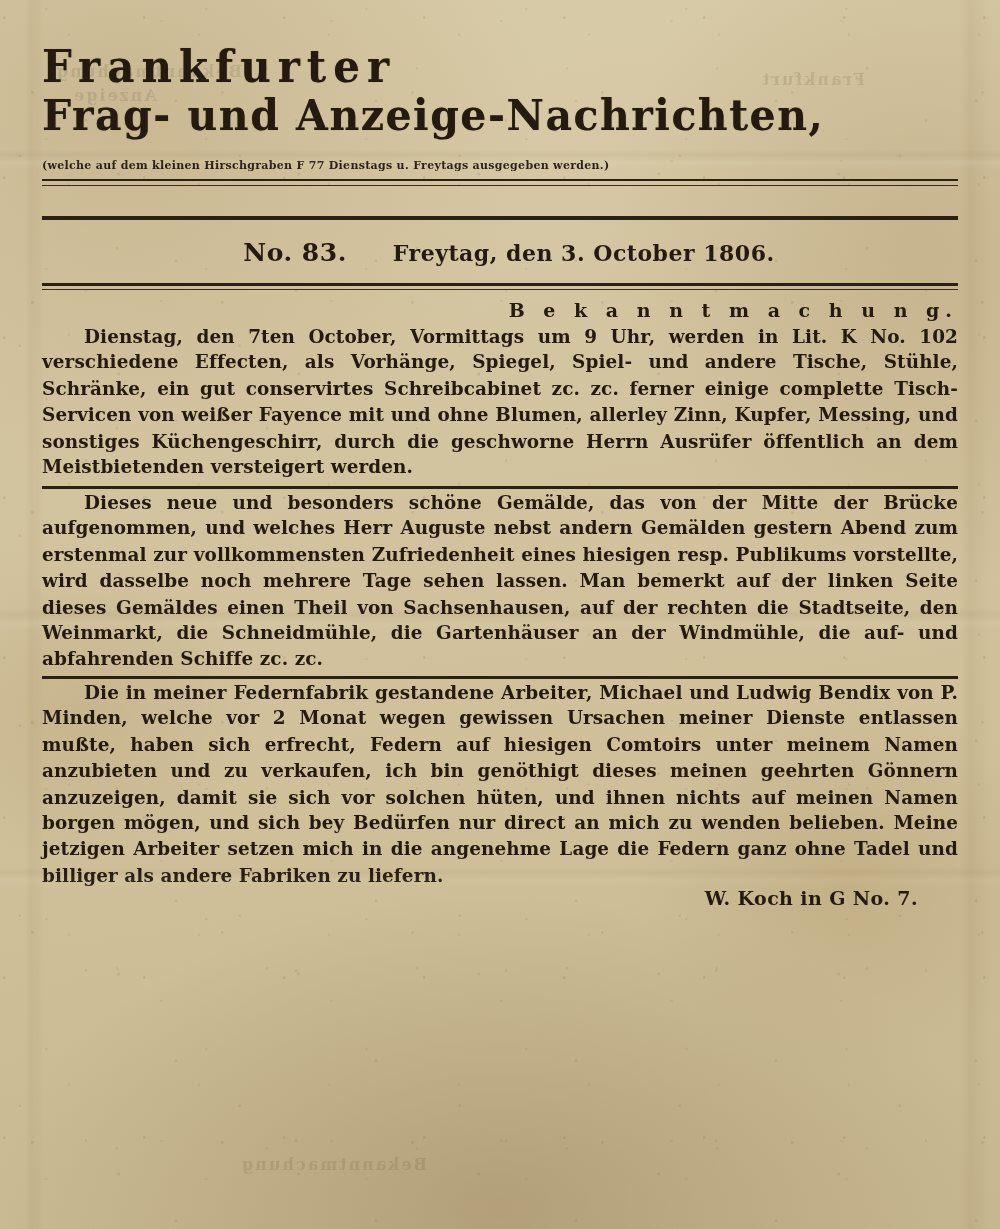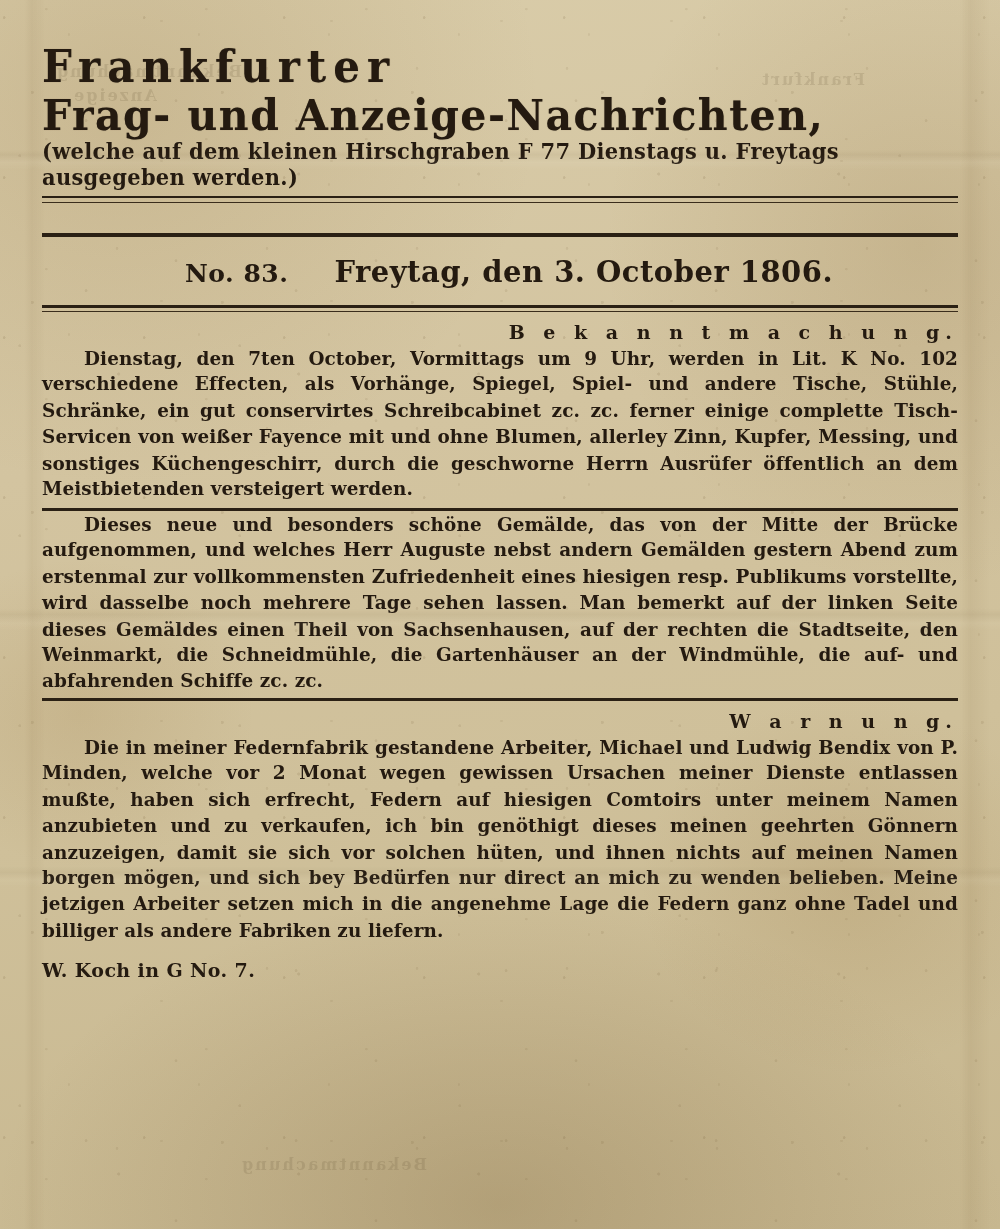--- a/index.html
+++ b/index.html
@@ -109,23 +109,23 @@
   }
   .mast-line2 {
     font-size: 41px;
     letter-spacing: 1.5px;
     line-height: 1.12;
     margin-top: 4px;
     text-shadow: 0 0 1px rgba(40,28,14,.55);
     transform: scaleY(1.06);
   }
   .mast-sub {
-    font-size: 21px;
+    font-size: 11px;
     letter-spacing: .3px;
-    margin-top: 0;
+    margin-top: 20px;
     transform: scaleY(1.04);
   }
 
   .rule {
     border: 0;
     border-top: 2.5px solid #2a2014;
     margin: 0;
   }
   .rule-thin {
     border: 0;
@@ -141,45 +141,45 @@
 
   .issue-line {
     display: flex;
     align-items: baseline;
     justify-content: center;
     gap: 46px;
     font-size: 26px;
     letter-spacing: .5px;
   }
   .issue-no { font-size: 25px; margin-left: 18px; }
-  .issue-date { font-size: 29px; }
+  .issue-date { font-size: 22px; }
 
   .sec-head {
     text-align: right;
     font-size: 19px;
     letter-spacing: 6px;
     margin: 9px 0 2px 0;
   }
 
   .body-text {
     font-size: 18.4px;
     line-height: 1.38;
     text-align: justify;
     text-justify: inter-word;
     letter-spacing: .1px;
     transform: scaleY(1.03);
     transform-origin: top center;
   }
   .body-text .indent { display: inline-block; width: 42px; }
 
   .sign {
-    text-align: left;
+    text-align: right;
     font-size: 19px;
     letter-spacing: .4px;
-    margin-top: 22px;
+    margin-top: 5px;
     padding-right: 40px;
   }
 
   
   .inky { text-shadow: 0 0 .7px rgba(35,24,12,.45); }
 </style>
 </head>
 <body>
 
 <div id="page">
@@ -229,21 +229,20 @@
     <hr class="rule" style="border-top-width:3px">
 
     <div>
       <div class="fraktur body-text"><span class="indent"></span><span>Dieses neue und besonders schöne Gemälde, das von der Mitte der Brücke aufgenommen, und welches Herr Auguste nebst andern Gemälden gestern Abend zum erstenmal zur vollkommensten Zufriedenheit eines hiesigen resp. Publikums vorstellte, wird dasselbe noch mehrere Tage sehen lassen. Man bemerkt auf der linken Seite dieses Gemäldes einen Theil von Sachsenhausen, auf der rechten die Stadtseite, den Weinmarkt, die Schneidmühle, die Gartenhäuser an der Windmühle, die auf- und abfahrenden Schiffe zc. zc.</span></div>
     </div>
 
     <div style="height:10px"></div>
     <hr class="rule" style="border-top-width:3px">
 
     <div>
-      <div class="fraktur sec-head">W a r n u n g.</div>
       <div class="fraktur body-text"><span class="indent"></span><span>Die in meiner Federnfabrik gestandene Arbeiter, Michael und Ludwig Bendix von P. Minden, welche vor 2 Monat wegen gewissen Ursachen meiner Dienste entlassen mußte, haben sich erfrecht, Federn auf hiesigen Comtoirs unter meinem Namen anzubieten und zu verkaufen, ich bin genöthigt dieses meinen geehrten Gönnern anzuzeigen, damit sie sich vor solchen hüten, und ihnen nichts auf meinen Namen borgen mögen, und sich bey Bedürfen nur direct an mich zu wenden belieben. Meine jetzigen Arbeiter setzen mich in die angenehme Lage die Federn ganz ohne Tadel und billiger als andere Fabriken zu liefern.</span></div>
       <div class="fraktur sign">W. Koch in G No. 7.</div>
     </div>
 
   </div>
 
   <div id="creases"></div>
   <div id="grain"></div>
 </div>
 

